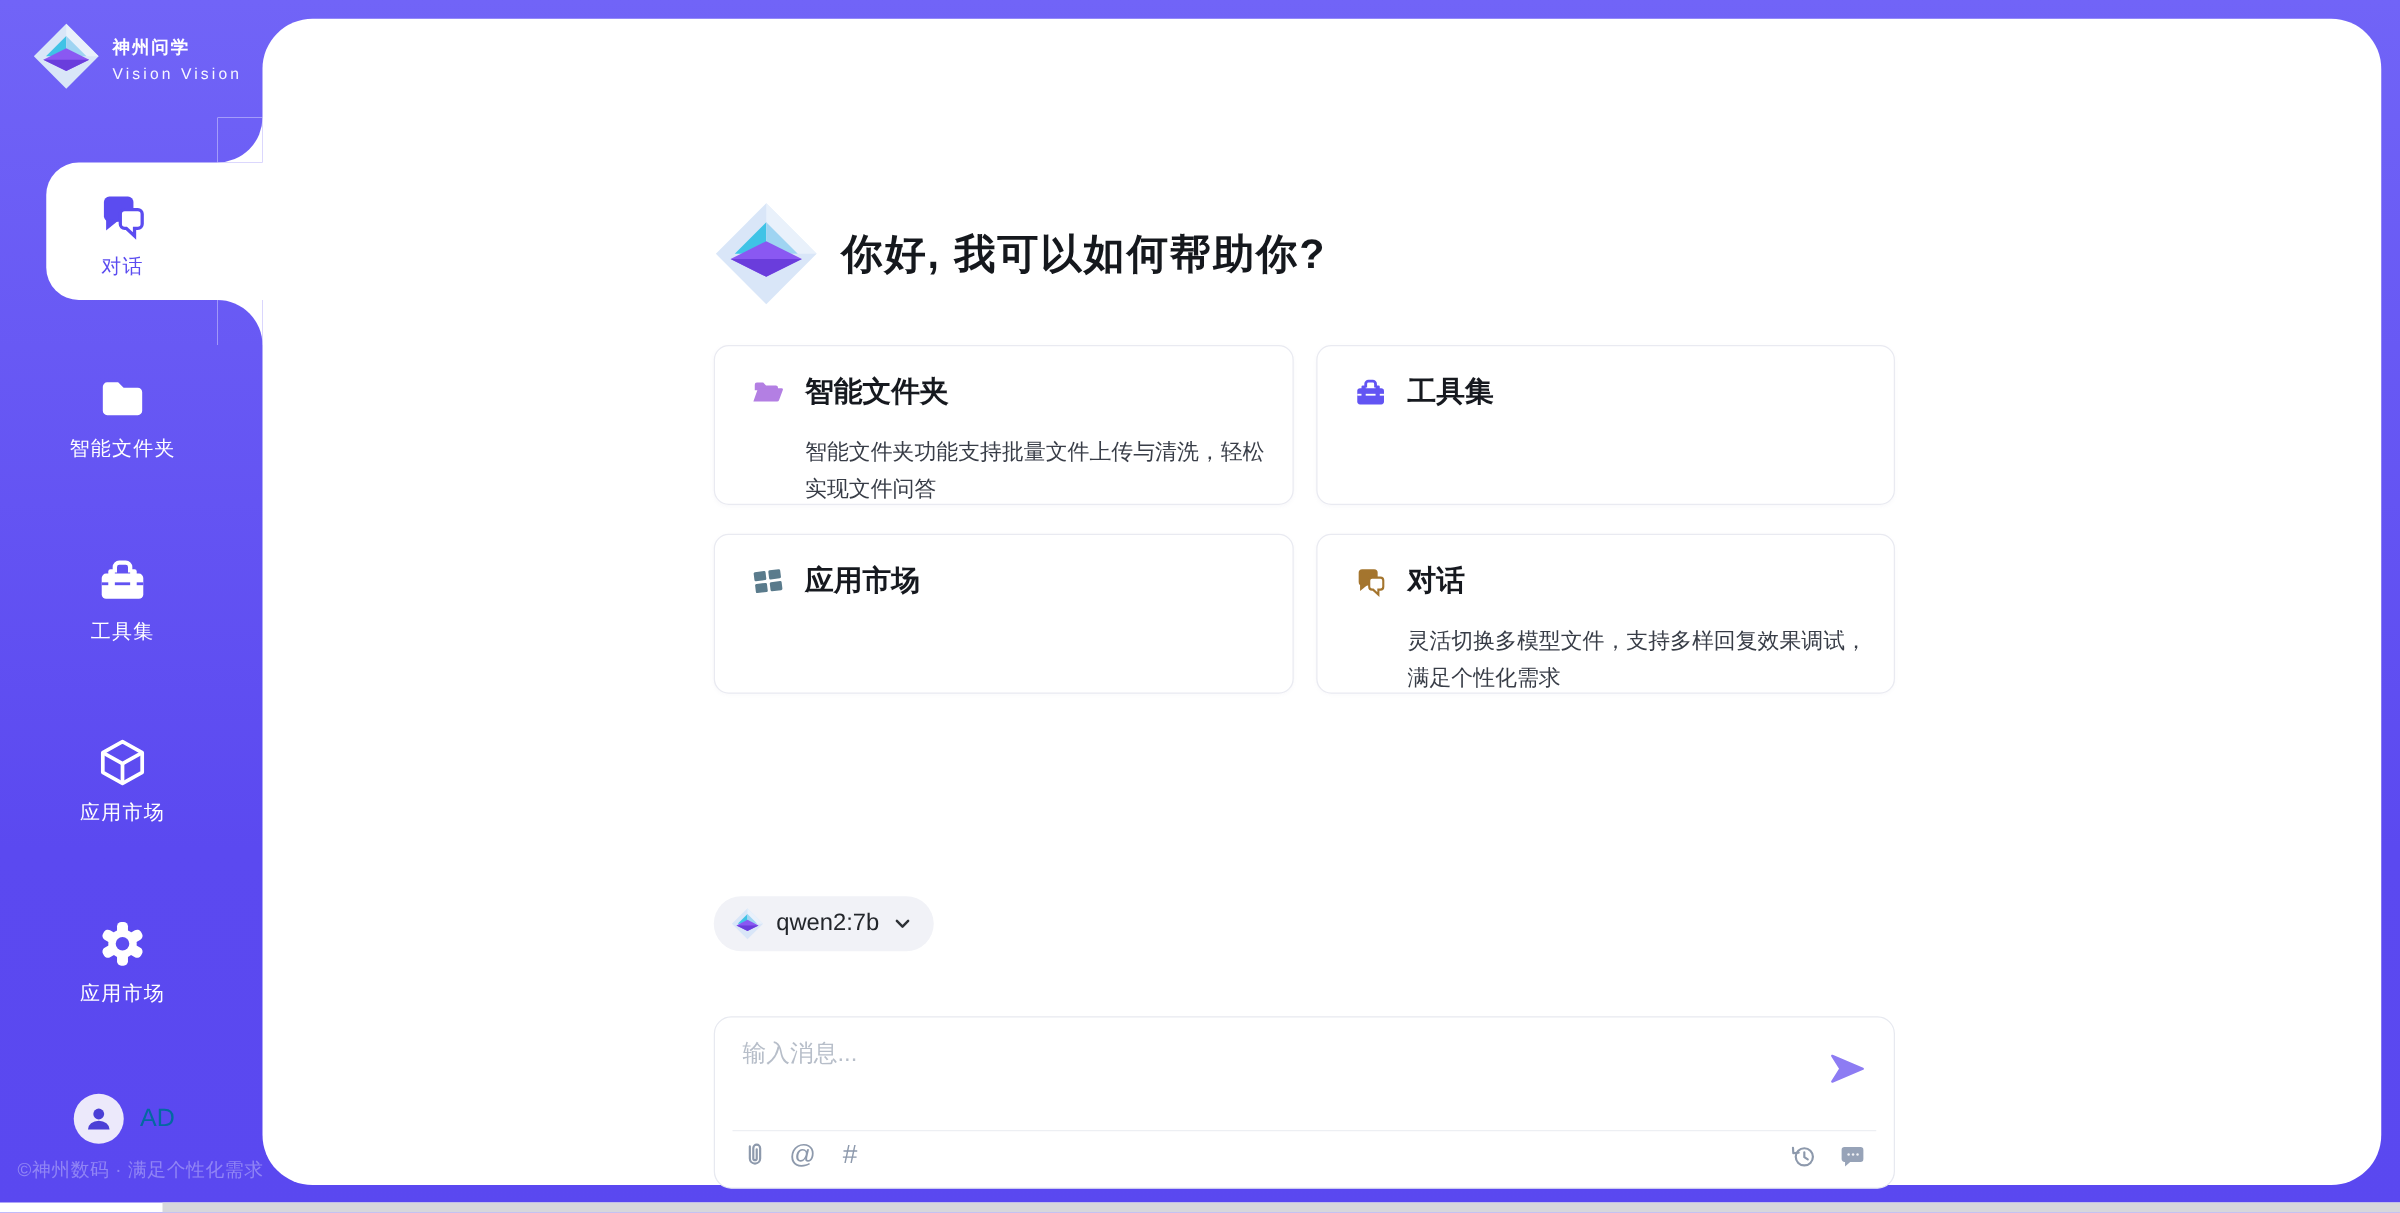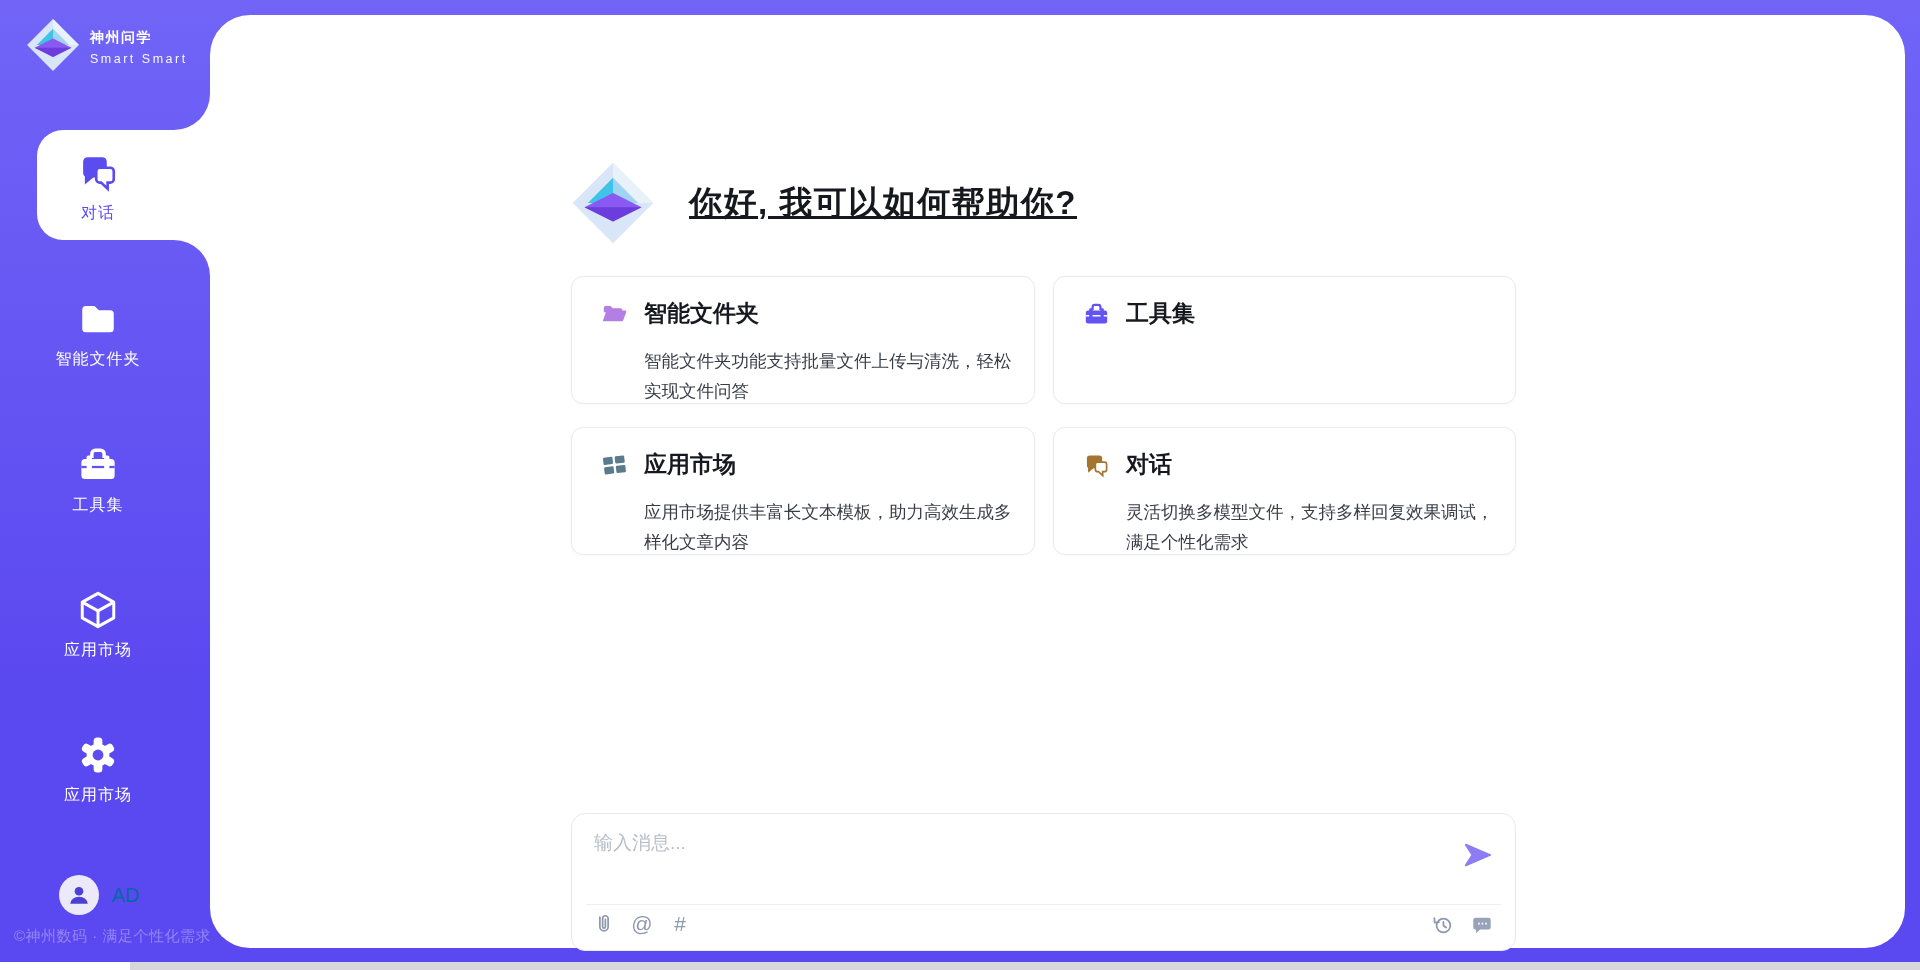--- a/index.html
+++ b/index.html
@@ -41,21 +41,21 @@
   .avatar{position:absolute;left:59px;top:875px;width:40px;height:40px;border-radius:50%;
     background:#ece9fb;display:flex;align-items:center;justify-content:center;z-index:4;cursor:pointer;}
   .avatar svg{width:26px;height:26px;}
   .avatar-name{position:absolute;left:112px;top:884px;font-size:20px;color:#0369a1;z-index:4;}
   .side-footer{position:absolute;left:14px;top:927px;font-size:15px;color:rgba(255,255,255,.33);
     letter-spacing:.5px;white-space:nowrap;z-index:4;}
   
   .col{position:absolute;left:361px;top:0;width:945px;height:100%;}
   .greet{position:absolute;top:146px;left:0;display:flex;align-items:center;gap:18px;}
   .greet svg{width:84px;height:84px;}
-  .greet h1{margin:16px;font-size:33px;font-weight:700;color:#15181d;letter-spacing:1.5px;text-decoration:underline;}
+  .greet h1{margin:0;font-size:33px;font-weight:700;color:#15181d;letter-spacing:1.5px;}
   .cards{position:absolute;top:261px;left:0;width:945px;display:grid;
     grid-template-columns:464px 463px;column-gap:18px;row-gap:23px;}
   .card{height:128px;box-sizing:border-box;border:1px solid #e9eaf1;border-radius:12px;background:#fff;
     padding:21px 20px 0 29px;display:flex;align-items:flex-start;cursor:pointer;
     box-shadow:0 1px 3px rgba(140,140,180,.05);}
   .cicon{width:27px;height:27px;flex:none;margin-right:16px;margin-top:3px;}
   .cicon svg{width:27px;height:27px;display:block;}
   .ctitle{font-size:23px;font-weight:700;color:#16191f;line-height:30px;}
   .cdesc{font-size:17.5px;color:#383d47;line-height:30px;margin-top:18px;width:372px;}
   
@@ -91,21 +91,21 @@
   <svg viewBox="0 0 100 100">
     <polygon points="50,2 98,50 50,98 2,50" fill="#d9e6f8"></polygon>
     <polygon points="50,2 98,50 50,50" fill="#e9f1fb"></polygon>
     <polygon points="50,20 50,50 20,50" fill="#3fc3e6"></polygon>
     <polygon points="50,20 80,50 50,50" fill="#9fd4f2"></polygon>
     <polygon points="50,38 84,55 50,72 16,55" fill="#8a58f2"></polygon>
     <polygon points="50,55 84,55 50,72 16,55" fill="#6438d8" opacity=".85"></polygon>
   </svg>
   <div>
     <div class="brand-name">神州问学</div>
-    <div class="brand-sub">Smart Smart</div>
+    <div class="brand-sub">Vision Vision</div>
   </div>
 </div>
 
 <div class="active-tab"></div>
 <div class="notch notch-top">
     <div class="notch-in grad-fixed"></div>
   </div>
 <div class="notch notch-bottom">
     <div class="notch-in grad-fixed"></div>
   </div>
@@ -229,39 +229,52 @@
             <g transform="rotate(-7 24 24)">
               <rect x="5" y="8" width="17" height="13" rx="2"></rect>
               <rect x="26" y="8" width="17" height="13" rx="2"></rect>
               <rect x="5" y="25" width="17" height="13" rx="2"></rect>
               <rect x="26" y="25" width="17" height="13" rx="2"></rect>
             </g>
           </svg>
         </div>
         <div>
           <div class="ctitle">应用市场</div>
-          <div class="cdesc">应用市场提供丰富长文本模板，助力高效生成多样化文章内容</div>
         </div>
       </div>
 
       <div class="card">
         <div class="cicon">
           <svg viewBox="0 0 48 48">
             <rect x="7" y="6" width="27" height="23" rx="5" fill="#a4752e"></rect>
             <path d="M9,26 L9,37 L20,28 Z" fill="#a4752e"></path>
             <path d="M26,18 h12 a4,4 0 0 1 4,4 v9 a4,4 0 0 1 -4,4 h-3 v7 l-7.5,-7 h-1.5 a4,4 0 0 1 -4,-4 v-9 a4,4 0 0 1 4,-4 z" fill="#ffffff" stroke="#a4752e" stroke-width="3"></path>
           </svg>
         </div>
         <div>
           <div class="ctitle">对话</div>
           <div class="cdesc">灵活切换多模型文件，支持多样回复效果调试，满足个性化需求</div>
         </div>
       </div>
     </div>
 
+    <div class="pill">
+      <svg class="dlogo" viewBox="0 0 100 100">
+        <polygon points="50,2 98,50 50,98 2,50" fill="#d9e6f8"></polygon>
+        <polygon points="50,2 98,50 50,50" fill="#e9f1fb"></polygon>
+        <polygon points="50,20 50,50 20,50" fill="#3fc3e6"></polygon>
+        <polygon points="50,20 80,50 50,50" fill="#9fd4f2"></polygon>
+        <polygon points="50,38 84,55 50,72 16,55" fill="#8a58f2"></polygon>
+        <polygon points="50,55 84,55 50,72 16,55" fill="#6438d8" opacity=".85"></polygon>
+      </svg>
+      <span class="pill-label">qwen2:7b</span>
+      <svg class="chev" viewBox="0 0 20 20" fill="none" stroke="#2e3237" stroke-width="2.2" stroke-linecap="round" stroke-linejoin="round">
+        <polyline points="5,7.5 10,12.5 15,7.5"></polyline>
+      </svg>
+    </div>
 
     <div class="composer">
       <textarea placeholder="输入消息..." style=""></textarea>
 
       <div class="send-btn">
         <svg viewBox="0 0 32 32">
           <path d="M3,5 L29,16 L3,27 L10,16 Z" fill="#8d7cf3" stroke="#8d7cf3" stroke-width="2" stroke-linejoin="round"></path>
         </svg>
       </div>
 

